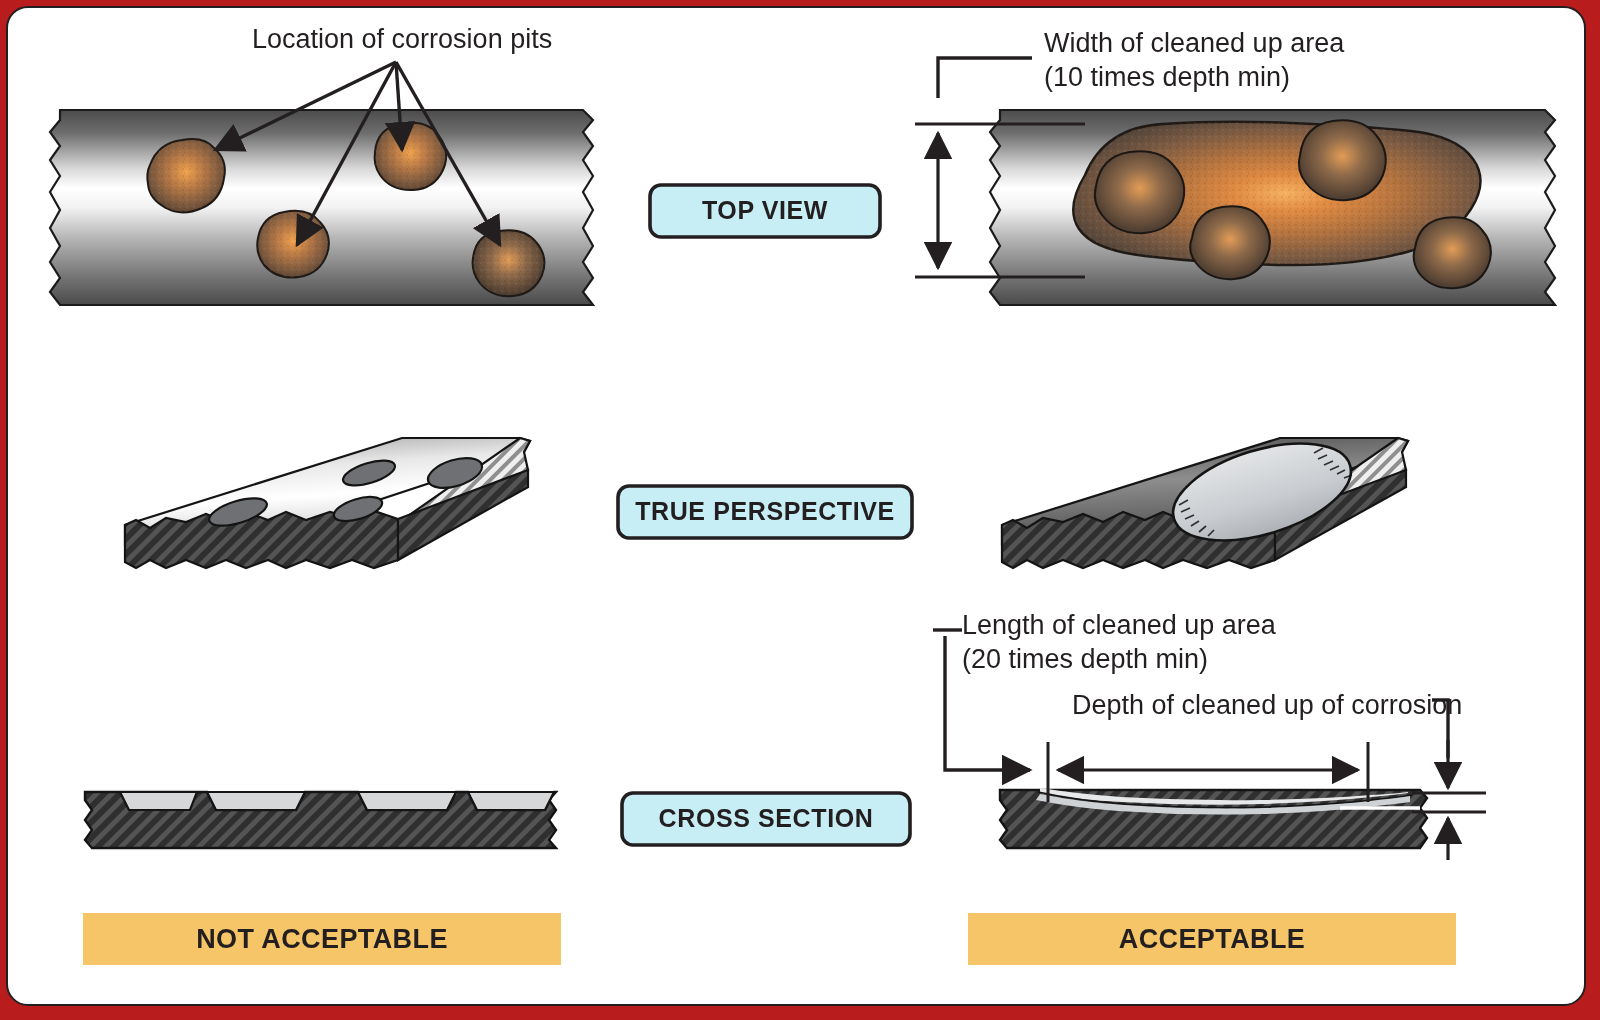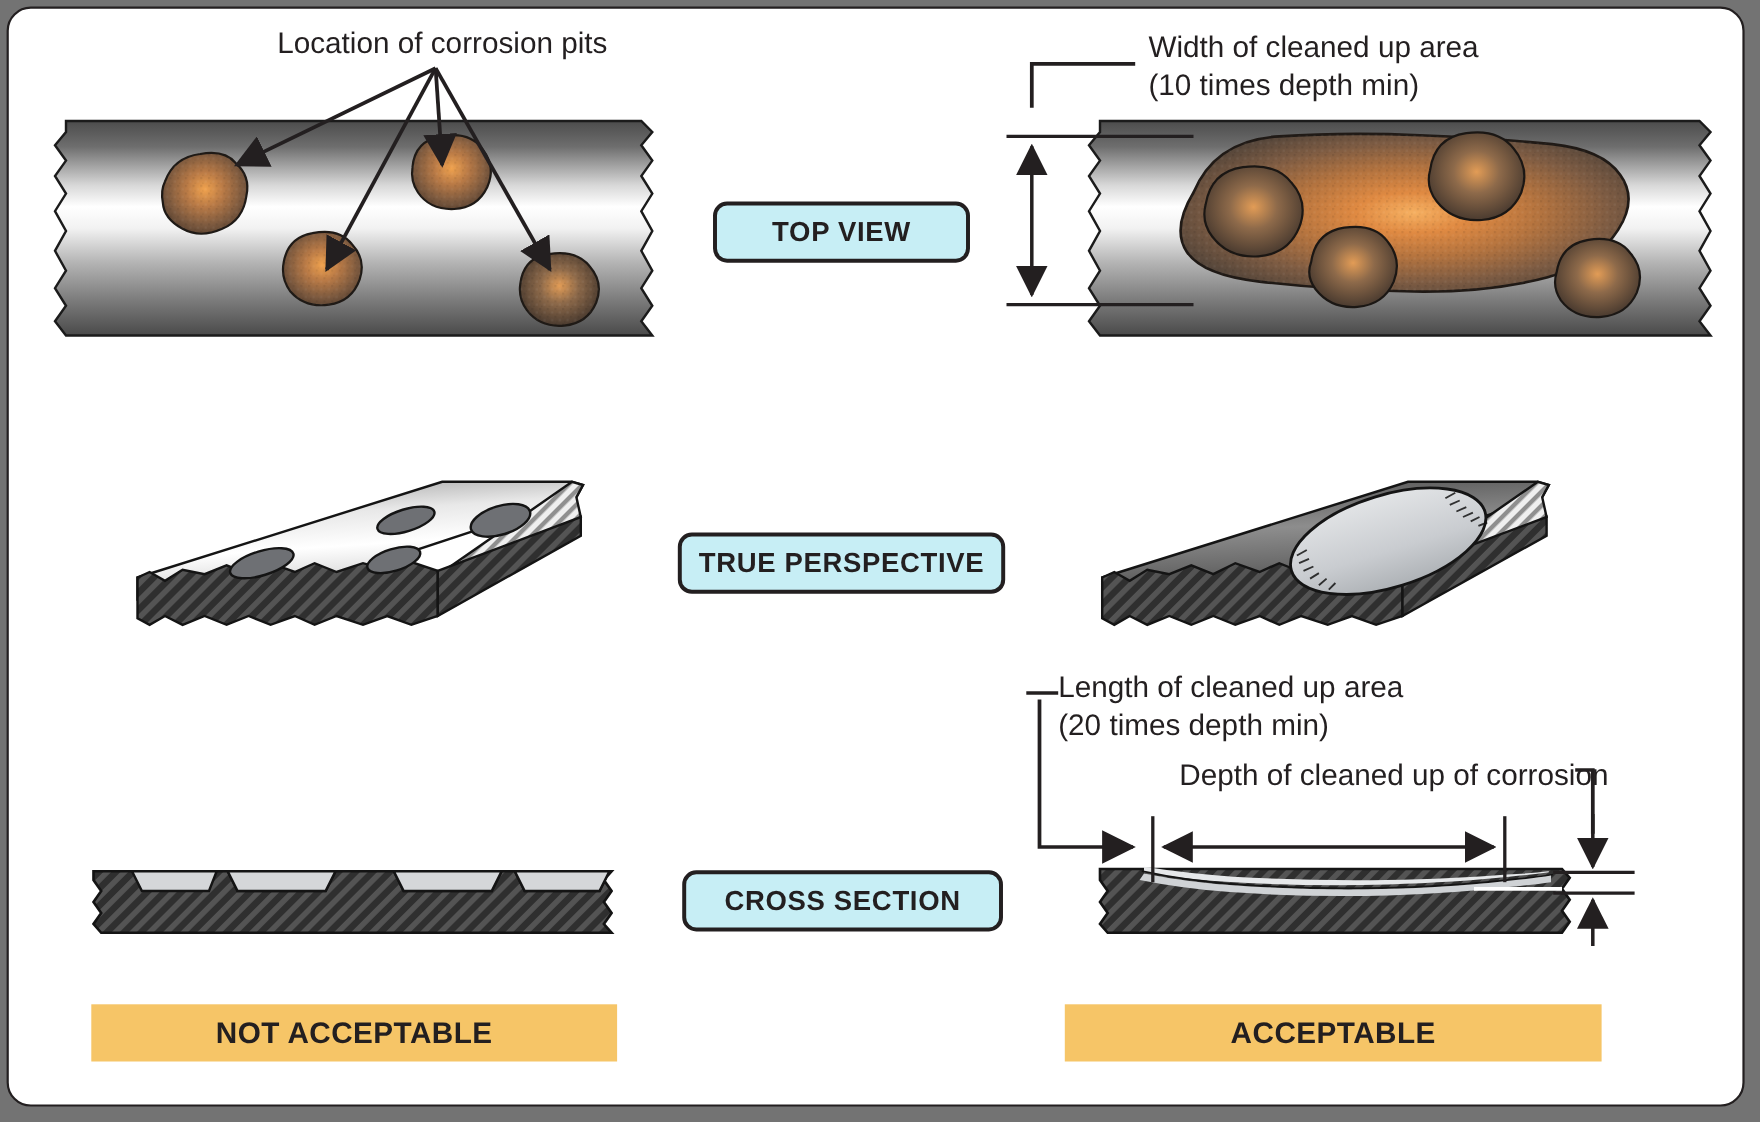--- a/index.html
+++ b/index.html
@@ -1,17 +1,17 @@
 <!DOCTYPE html>
 <html><head>
 <meta charset="utf-8">
 <style>
   html,body{margin:0;padding:0;background:#ffffff;}
   body{width:1600px;height:1020px;font-family:"Liberation Sans",sans-serif;overflow:hidden;}
-  #figure{position:relative;width:1600px;height:1020px;background:#737373;}
+  #figure{position:relative;width:1600px;height:1020px;background:#b91c1c;}
   #frame{
     position:absolute;left:6px;top:6px;width:1576px;height:996px;
     border:2px solid #231f20;border-radius:22px;background:#fff;
   }
   svg#canvas{position:absolute;left:0;top:0;width:1600px;height:1020px;}
 
   .lbl-text{font-family:"Liberation Sans",sans-serif;fill:#231f20;}
   .callout{font-size:27px;}
   .banner-text{font-size:27px;font-weight:bold;letter-spacing:0.4px;}
   .viewchip-text{font-size:25px;font-weight:bold;letter-spacing:0.6px;}

